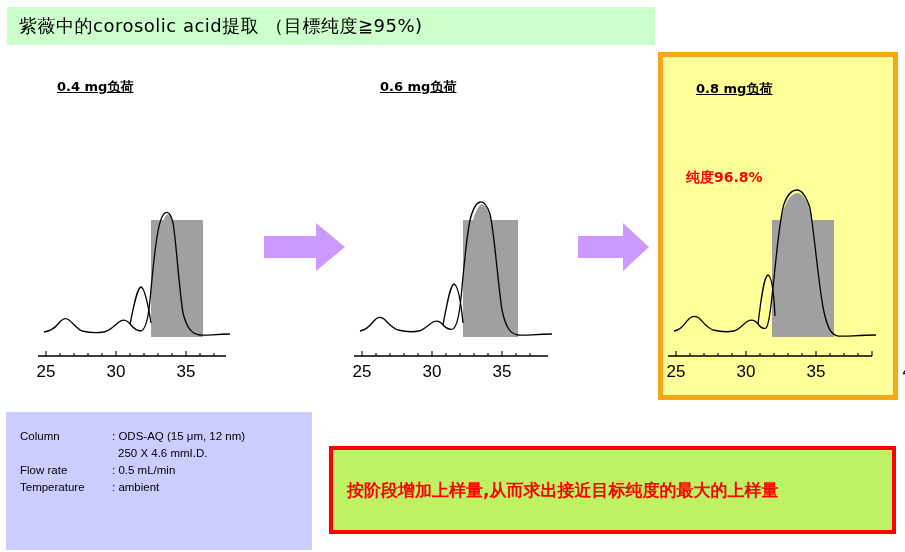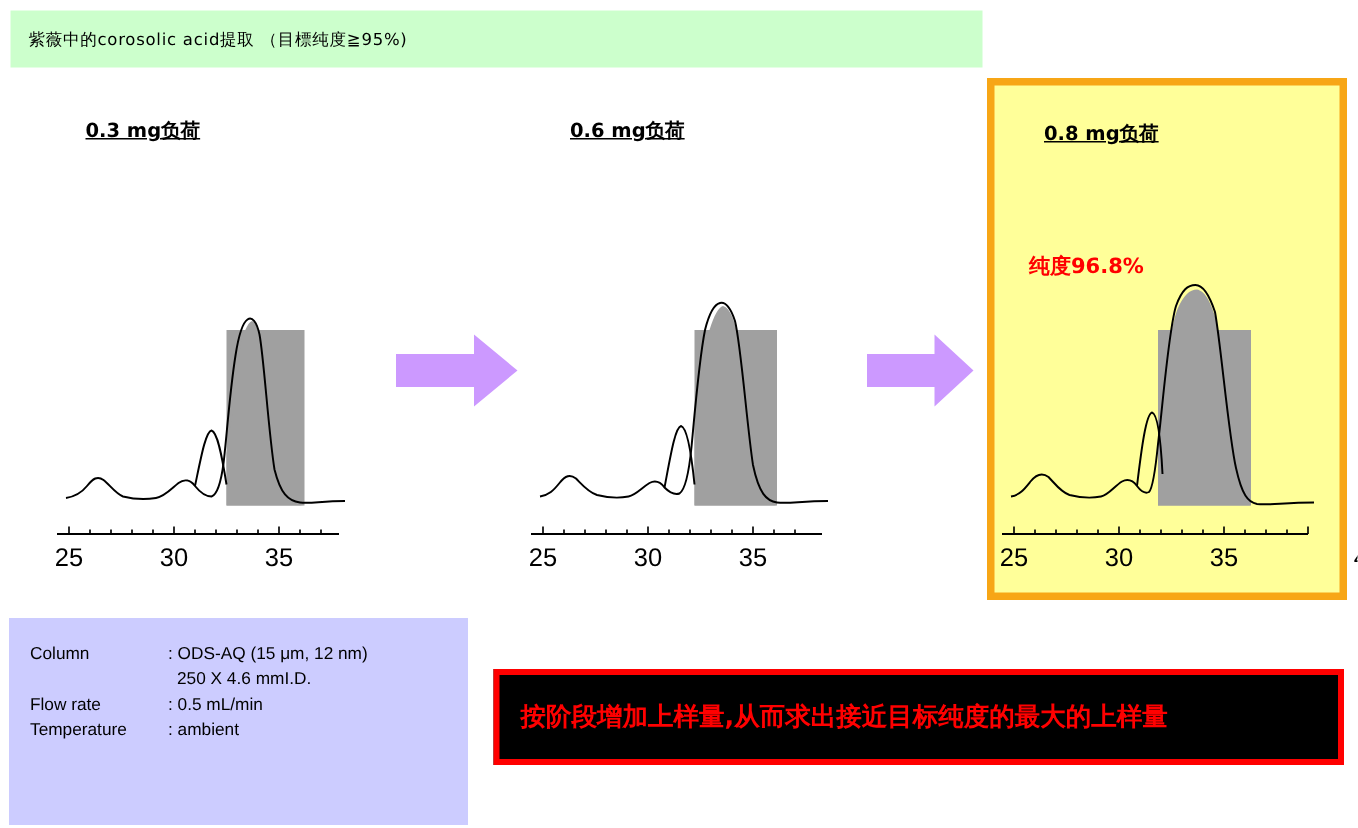--- a/index.html
+++ b/index.html
@@ -10,21 +10,21 @@
   }
 
   
   #title-banner{
     position:absolute;left:6px;top:6px;width:648px;height:38px;
     background:#ccffcc;border:1px solid #ffffff;
     display:flex;align-items:center;
   }
   #title-text{
     font-family:"DejaVu Sans","Liberation Sans",sans-serif;
-    font-size:11px;color:#000000;padding-left:12px;letter-spacing:.5px;
+    font-size:18px;color:#000000;padding-left:12px;letter-spacing:.5px;
     white-space:pre;
   }
 
   
   #panel3-box{
     position:absolute;left:658px;top:52px;width:240px;height:348px;
     background:#ffff99;border:5px solid #f7a616;box-sizing:border-box;
   }
 
   
@@ -51,22 +51,22 @@
     position:absolute;left:6px;top:412px;width:306px;height:138px;
     background:#ccccff;box-sizing:border-box;padding:16px 0 0 14px;
   }
   .cond-row{display:flex;font-size:11.5px;color:#000000;line-height:17px;}
   .cond-key{width:92px;flex:none;}
   .cond-val{flex:1;}
   .cond-cont{font-size:11.5px;color:#000000;line-height:17px;padding-left:98px;}
 
   
   #conclusion-box{
-    position:absolute;left:329px;top:446px;width:567px;height:64px;
-    background:#000000;border:4px solid #ff0000;box-sizing:border-box;
+    position:absolute;left:329px;top:446px;width:567px;height:88px;
+    background:#bef264;border:4px solid #ff0000;box-sizing:border-box;
     display:flex;align-items:center;
   }
   #conclusion-text{
     font-family:"DejaVu Sans","Liberation Sans",sans-serif;
     font-size:17px;color:#ff0000;font-weight:bold;
     padding:0 14px;line-height:28px;
   }
 
   
   .tick-label{
@@ -78,21 +78,21 @@
 </head>
 <body>
 
 <div id="title-banner">
   <span id="title-text">紫薇中的corosolic acid提取 （目標纯度≧95%)</span>
 </div>
 
 <div id="panel3-box"></div>
 
 <div class="panel" style="left:0;top:0;">
-  <div class="panel-label" style="left:57px;top:78px;">0.3 mg负荷</div>
+  <div class="panel-label" style="left:57px;top:78px;">0.4 mg负荷</div>
   <div class="purity-label" style="left:47px;top:139px;">纯度99.4%</div>
 
   <div class="plot-area plot-bg-white" style="left:42px;top:110px;width:190px;height:248px;">
     <svg class="plot-svg" width="190" height="248" viewBox="0 0 190 248">
 
       <rect x="109" y="110" width="52" height="117" fill="#a0a0a0"></rect>
 
       <path fill="#a0a0a0" stroke="none" d="M109,227 L109,192
                C112,183 114,150 118,124
                C120,112 123,105 126,104

